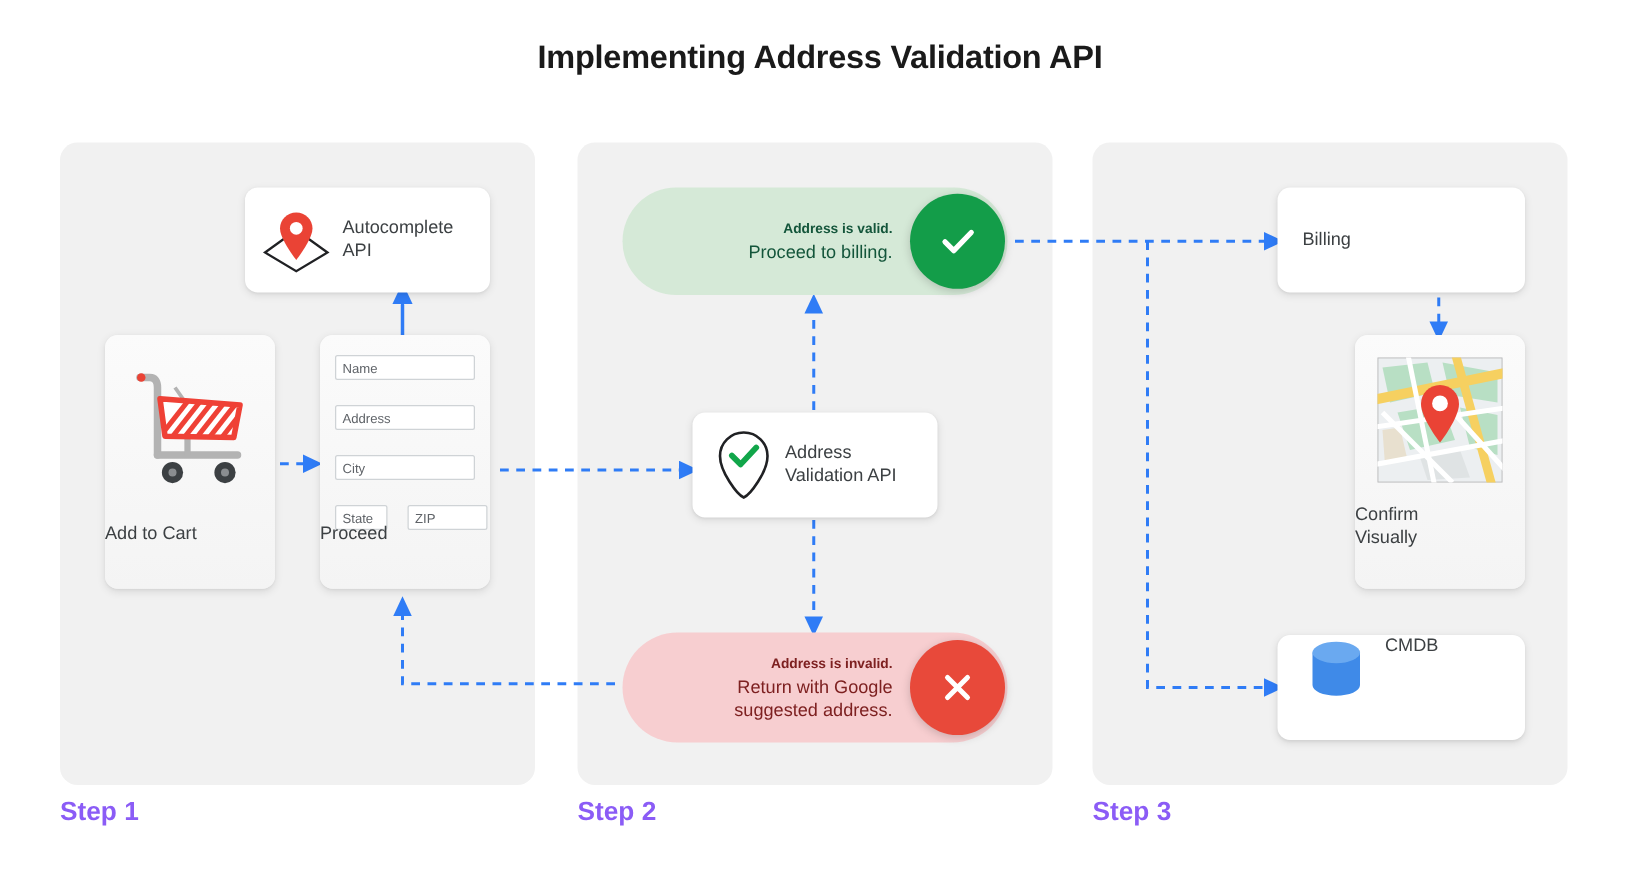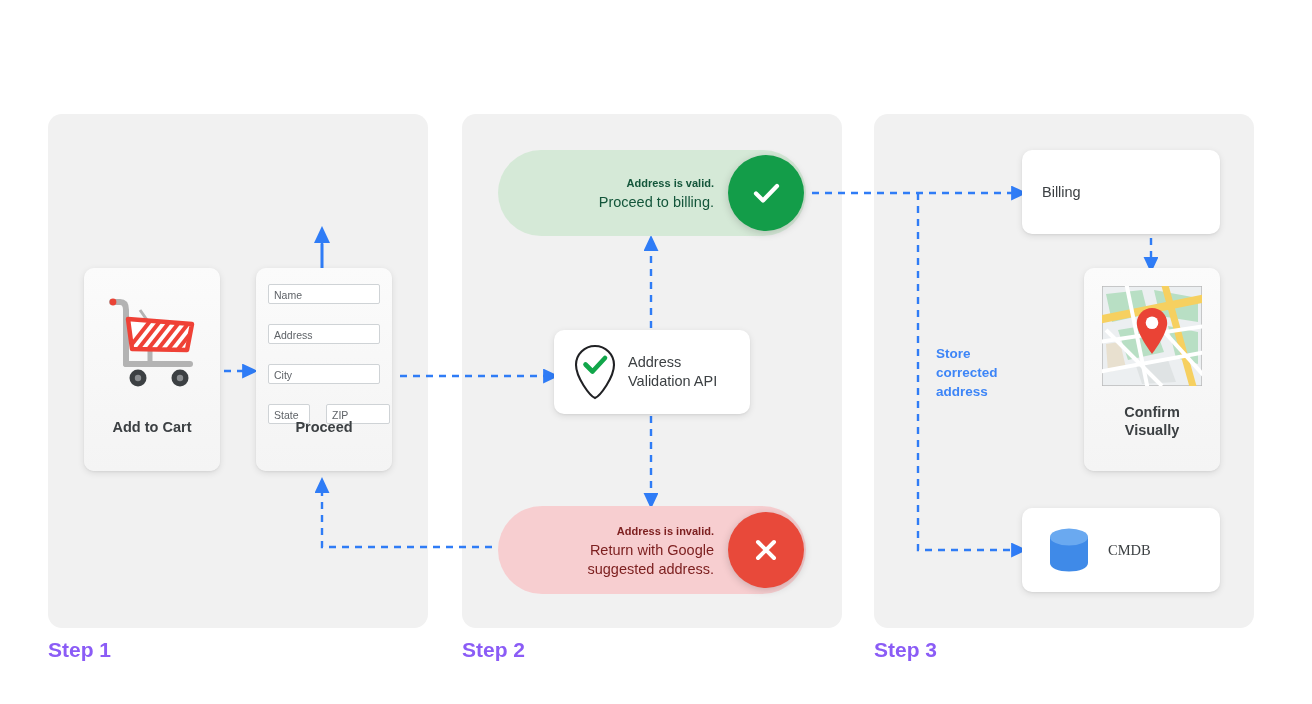--- a/index.html
+++ b/index.html
@@ -43,22 +43,22 @@
   
   .card{
     position:absolute;
     background:#ffffff;
     border-radius:10px;
     box-shadow:0 2px 7px rgba(0,0,0,0.10), 0 1px 2px rgba(0,0,0,0.05);
   }
   .card.grey{ background:linear-gradient(180deg,#fbfbfb 0%,#f4f4f4 100%); }
 
   .card-label{
-    font-size:14.5px;font-weight:bold;color:#3c4043;
-    text-align:center;line-height:18px;
+    font-size:14.5px;font-weight:normal;color:#3c4043;
+    text-align:left;line-height:18px;
   }
   .card-text{
     font-size:14.5px;color:#3c4043;line-height:19px;
   }
 
   
   #card-autocomplete{left:196px;top:150px;width:196px;height:84px;
      display:flex;align-items:center;padding-left:10px;box-sizing:border-box;}
   #card-autocomplete .ic{width:62px;height:56px;flex:0 0 62px;position:relative;}
   #card-autocomplete .tx{margin-left:6px;}
@@ -113,38 +113,39 @@
   #card-billing{left:1022px;top:150px;width:198px;height:84px;
      display:flex;align-items:center;padding-left:12px;box-sizing:border-box;}
   #card-billing .ic{width:72px;height:64px;flex:0 0 72px;}
   #card-billing .tx{margin-left:8px;}
 
   #card-confirm{left:1084px;top:268px;width:136px;height:203px;}
   #card-confirm .mapwrap{position:absolute;left:18px;top:18px;width:100px;height:100px;}
   #card-confirm .lbl{position:absolute;left:0;top:135px;width:136px;}
 
   #card-cmdb{left:1022px;top:508px;width:198px;height:84px;
-     display:flex;align-items:center;padding-left:20px;box-sizing:border-box;font-family:Liberation Serif, serif;}
+     display:flex;align-items:flex-start;padding-left:20px;box-sizing:border-box;}
   #card-cmdb .ic{width:54px;height:54px;flex:0 0 54px;}
   #card-cmdb .tx{margin-left:12px;}
 
   
   #note-store{
     position:absolute;left:936px;top:344px;width:110px;
     font-size:13.5px;font-weight:bold;color:#3d85f7;line-height:19px;
   }
 
   
   #connectors{position:absolute;left:0;top:0;width:1312px;height:704px;pointer-events:none;}
 </style>
 </head>
 <body>
 
 <div class="stage">
 
+  <div id="page-title">Implementing Address Validation API</div>
 
   <div class="panel" id="panel-1"></div>
   <div class="panel" id="panel-2"></div>
   <div class="panel" id="panel-3"></div>
 
   <svg id="connectors" viewBox="0 0 1312 704">
     <defs>
       <marker id="ar" markerWidth="7" markerHeight="7" refX="1.2" refY="3.1" orient="auto">
         <path d="M0,0 L6.6,3.1 L0,6.2 Z" fill="#2f7cf6"></path>
       </marker>
@@ -166,20 +167,33 @@
 
     <path d="M812,193 L1014,193" stroke="#2f7cf6" stroke-width="2.4" fill="none" stroke-dasharray="7 6" marker-end="url(#ar)"></path>
 
     <line x1="1151" y1="238" x2="1151" y2="260" stroke="#2f7cf6" stroke-width="2.4" stroke-dasharray="7 6" marker-end="url(#ar)"></line>
 
     <path d="M918,193 L918,550 L1014,550" stroke="#2f7cf6" stroke-width="2.4" fill="none" stroke-dasharray="7 6" marker-end="url(#ar)"></path>
 
     <path d="M492,547 L322,547 L322,490" stroke="#2f7cf6" stroke-width="2.4" fill="none" stroke-dasharray="7 6" marker-end="url(#ar)"></path>
   </svg>
 
+  <div class="card" id="card-autocomplete">
+    <div class="ic">
+      <svg viewBox="0 0 62 56" width="62" height="56">
+        <path d="M31 20 L56 38 L31 53 L6 38 Z" fill="none" stroke="#202124" stroke-width="1.8"></path>
+        <path d="M31 6 C23.8 6 18 11.7 18 18.8 C18 27.5 31 44 31 44 C31 44 44 27.5 44 18.8 C44 11.7 38.2 6 31 6 Z" fill="#ea4335"></path>
+        <circle cx="31" cy="18.6" r="5.1" fill="#ffffff"></circle>
+      </svg>
+    </div>
+    <div class="tx card-text">
+      <div>Autocomplete</div>
+      <div>API</div>
+    </div>
+  </div>
 
   <div class="card grey" id="card-addcart">
     <div class="cart-ic">
       <svg viewBox="0 0 100 105" width="100" height="105">
         <path d="M10 16 L18 16 C22 16 24 19 24 24 L24 78" fill="none" stroke="#b3b3b3" stroke-width="6" stroke-linecap="round"></path>
         <circle cx="11" cy="16" r="3.4" fill="#ea4335"></circle>
         <path d="M24 78 L88 78" fill="none" stroke="#b3b3b3" stroke-width="6" stroke-linecap="round"></path>
         <path d="M48 62 L48 78" fill="none" stroke="#b3b3b3" stroke-width="5"></path>
         <path d="M38 24 L45 34" fill="none" stroke="#b3b3b3" stroke-width="3"></path>
 
@@ -300,23 +314,18 @@
   <div class="card" id="card-cmdb">
     <div class="ic">
       <svg viewBox="0 0 54 54" width="54" height="54">
         <path d="M8 14 L8 40 C8 45 16.5 48.5 27 48.5 C37.5 48.5 46 45 46 40 L46 14 Z" fill="#3f8ae8"></path>
         <ellipse cx="27" cy="14" rx="19" ry="8.6" fill="#6aa9f0"></ellipse>
       </svg>
     </div>
     <div class="tx card-text">CMDB</div>
   </div>
 
-  <div id="note-store">
-    <div>Store</div>
-    <div>corrected</div>
-    <div>address</div>
-  </div>
 
   <div class="step-label" id="step-label-1">Step 1</div>
   <div class="step-label" id="step-label-2">Step 2</div>
   <div class="step-label" id="step-label-3">Step 3</div>
 
 </div>
 
 </body></html>

